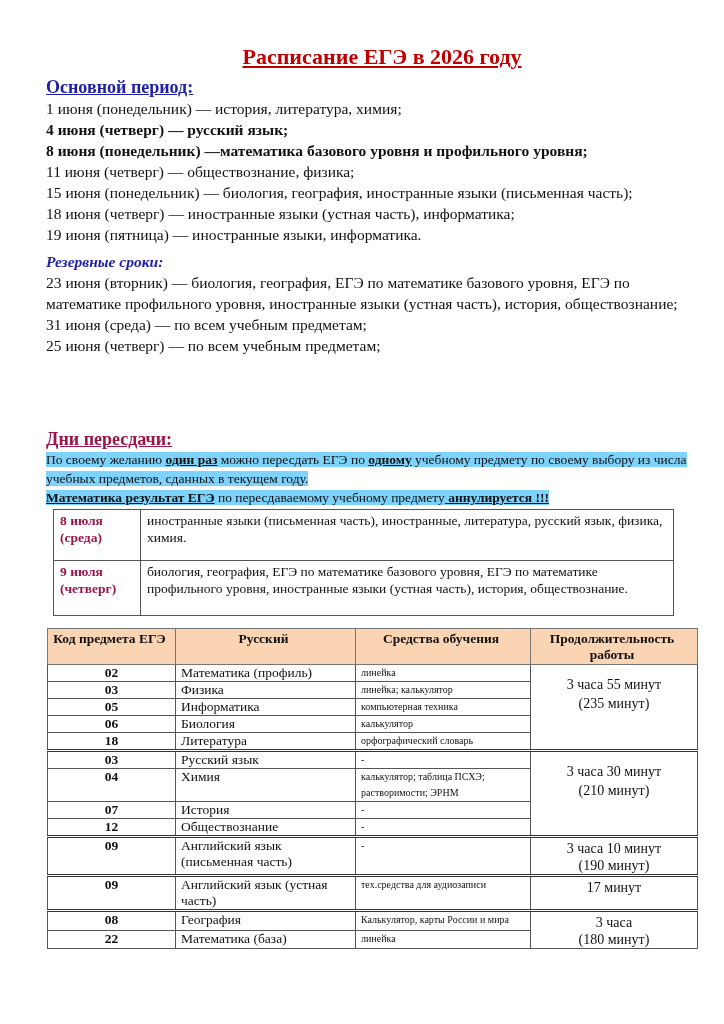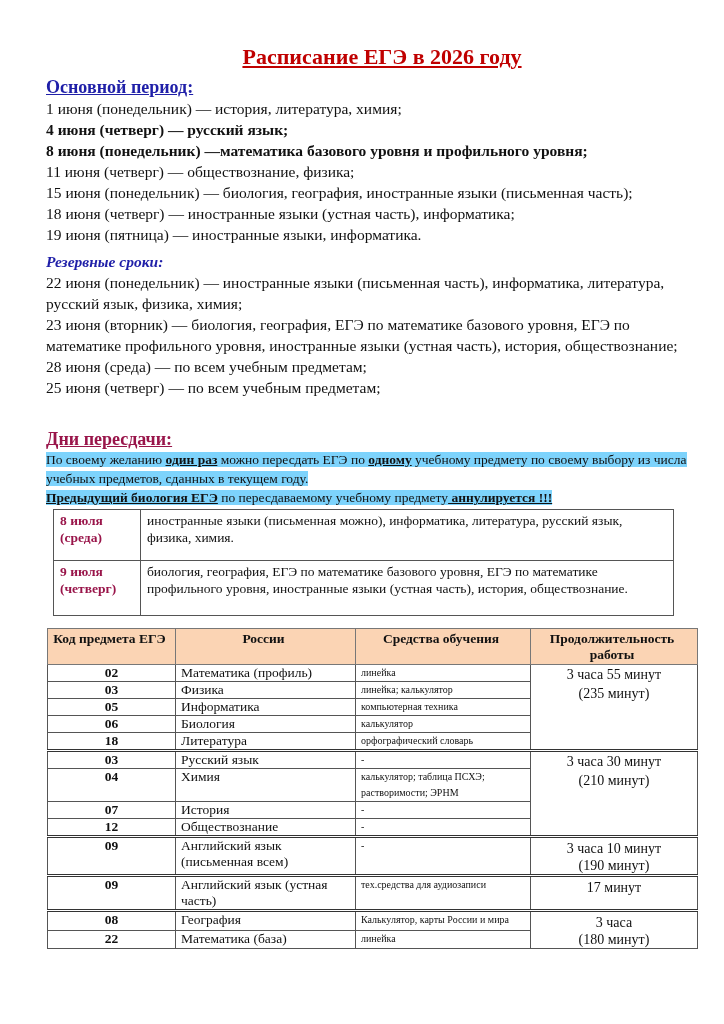--- a/index.html
+++ b/index.html
@@ -22,21 +22,21 @@
   .retake-table td { border: 1px solid #555; vertical-align: top; font-size: 13.5px; line-height: 17px; padding: 2px 6px 6px 6px; }
   .retake-table td.date { width: 74px; color: #99154A; font-weight: bold; margin-left: 20px; }
   .retake-table tr.r1 td { height: 42px; }
   .retake-table tr.r2 td { height: 46px; }
   .subj-table { position: absolute; left: 47px; top: 628px; width: 651px; }
   .subj-table th { background: #FBD4B4; border: 1px solid #777; font-size: 13.5px; line-height: 16px;
          font-weight: bold; padding: 2px 4px 1px 0; vertical-align: top; text-align: center; }
   .subj-table td { border: 1px solid #555; font-size: 13.5px; line-height: 16px; padding: 0 5px; vertical-align: top; }
   .subj-table td.code { text-align: center; font-weight: bold; }
   .subj-table td.tools { font-size: 10px; }
-  .subj-table td.dur { text-align: center; vertical-align: top; font-size: 14px; line-height: 19px; }
+  .subj-table td.dur { text-align: center; vertical-align: top; padding-top: 10px; font-size: 14px; line-height: 19px; }
   .subj-table td.dur.top0 { padding-top: 2px; line-height: 17px; }
   .subj-table tr.grp td { border-top: 3px double #333; }
 </style>
 </head>
 <body>
 
 <div class="page-title">Расписание ЕГЭ в 2026 году</div>
 
 <div class="section" style="top:76px;">
   <div class="h-main">Основной период:</div>
@@ -44,44 +44,43 @@
   <div class="line bold">4 июня (четверг) — русский язык;</div>
   <div class="line bold">8 июня (понедельник) —математика базового уровня и профильного уровня;</div>
   <div class="line">11 июня (четверг) — обществознание, физика;</div>
   <div class="line">15 июня (понедельник) — биология, география, иностранные языки  (письменная часть);</div>
   <div class="line">18 июня (четверг) — иностранные языки  (устная часть), информатика;</div>
   <div class="line">19 июня (пятница) — иностранные языки, информатика.</div>
 </div>
 
 <div class="section" style="top:251px;">
   <div class="h-reserve">Резервные сроки:</div>
-  <div class="line wrap">22 июня (понедельник) — иностранные языки  (письменная часть), информатика, литература, русский язык, физика, химия;</div>
   <div class="line wrap">23 июня (вторник) — биология, география, ЕГЭ по математике базового уровня, ЕГЭ по математике профильного уровня, иностранные языки  (устная часть), история, обществознание;</div>
-  <div class="line wrap">28 июня (среда) — по всем учебным предметам;</div>
+  <div class="line wrap">31 июня (среда) — по всем учебным предметам;</div>
   <div class="line wrap">25 июня (четверг) — по всем учебным предметам;</div>
 </div>
 
 <div class="section" style="top:428px;">
   <div class="h-retake">Дни пересдачи:</div>
   <div style="width:655px;">
     <span class="hl"><span>По своему желанию </span><b>один раз</b><span> можно пересдать ЕГЭ по </span><b>одному</b><span> учебному предмету по своему выбору из числа учебных предметов, сданных в текущем году.</span></span>
   </div>
   <div>
-    <span class="hl"><b>Предыдущий биология ЕГЭ</b><span> по пересдаваемому учебному предмету</span><b> аннулируется !!!</b></span>
+    <span class="hl"><b>Математика результат ЕГЭ</b><span> по пересдаваемому учебному предмету</span><b> аннулируется !!!</b></span>
   </div>
 </div>
 
 <table class="retake-table">
   <tbody>
       <tr class="r1">
     <td class="date">
           <div>8 июля</div>
           <div>(среда)</div>
         </td>
-    <td>иностранные языки (письменная можно), информатика, литература, русский язык, физика, химия.</td>
+    <td>иностранные языки (письменная часть), иностранные, литература, русский язык, физика, химия.</td>
   </tr>
   <tr class="r2">
     <td class="date">
           <div>9 июля</div>
           <div>(четверг)</div>
         </td>
     <td>биология, география, ЕГЭ по математике базового уровня, ЕГЭ по математике профильного уровня, иностранные языки  (устная часть), история, обществознание.</td>
   </tr>
 </tbody>
   </table>
@@ -89,21 +88,21 @@
 <table class="subj-table">
   <colgroup>
       <col style="width:128px">
       <col style="width:180px">
       <col style="width:175px">
       <col>
     </colgroup>
   <tbody>
       <tr>
     <th>Код предмета ЕГЭ</th>
-    <th>России</th>
+    <th>Русский</th>
     <th>Средства обучения</th>
     <th>Продолжительность работы</th>
   </tr>
   <tr>
     <td class="code">02</td>
     <td>Математика (профиль)</td>
     <td class="tools">линейка</td>
     <td class="dur" rowspan="5">
           <div>3 часа 55 минут</div>
           <div>(235 минут)</div>
@@ -148,21 +147,21 @@
     <td>История</td>
     <td class="tools">-</td>
   </tr>
   <tr>
     <td class="code">12</td>
     <td>Обществознание</td>
     <td class="tools">-</td>
   </tr>
   <tr class="grp">
     <td class="code">09</td>
-    <td>Английский язык (письменная всем)</td>
+    <td>Английский язык (письменная часть)</td>
     <td class="tools">-</td>
     <td class="dur top0">
           <div>3 часа 10 минут</div>
           <div>(190 минут)</div>
         </td>
   </tr>
   <tr class="grp">
     <td class="code">09</td>
     <td>Английский язык (устная часть)</td>
     <td class="tools">тех.средства для аудиозаписи</td>

